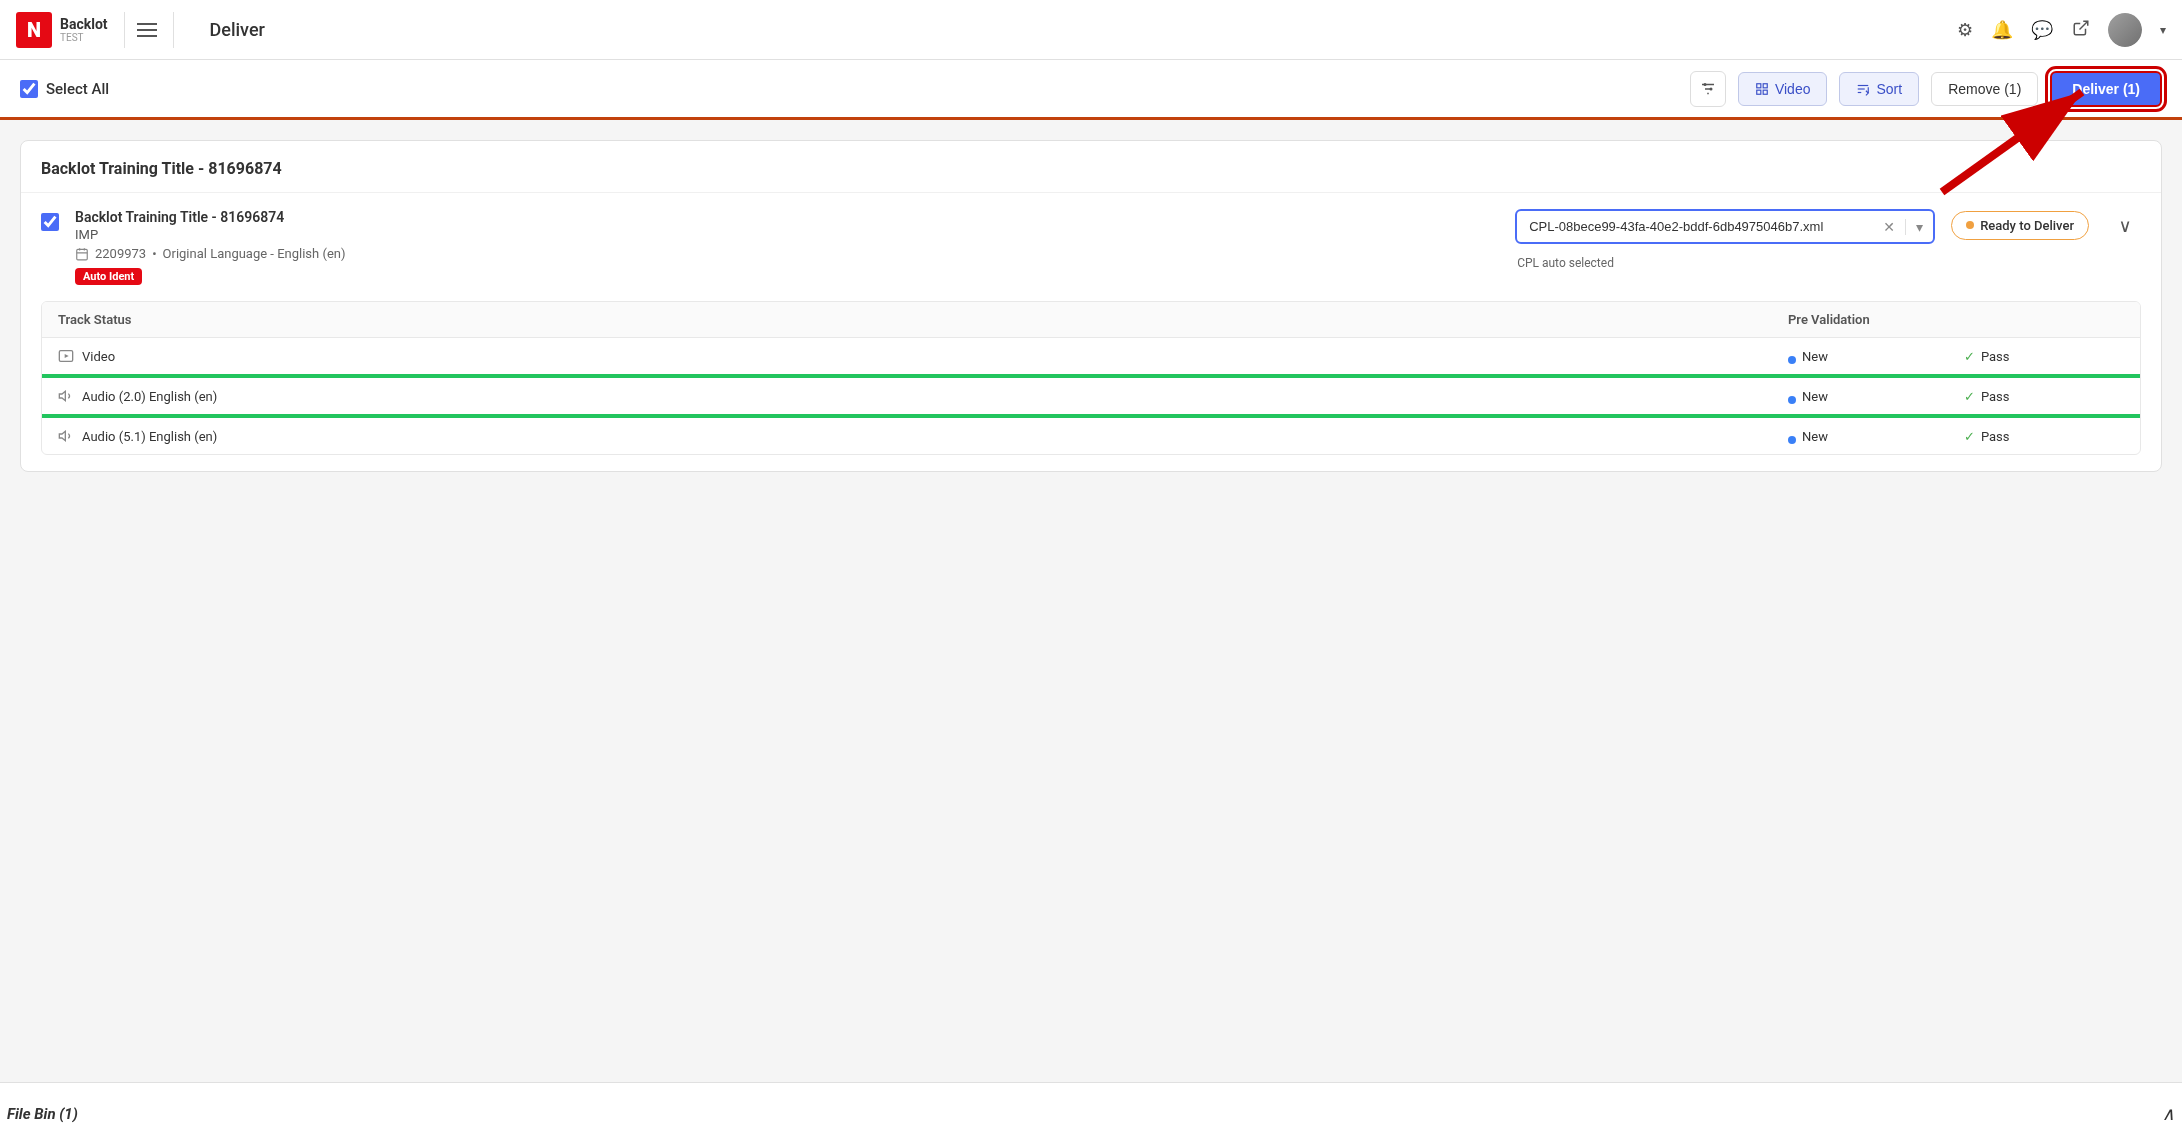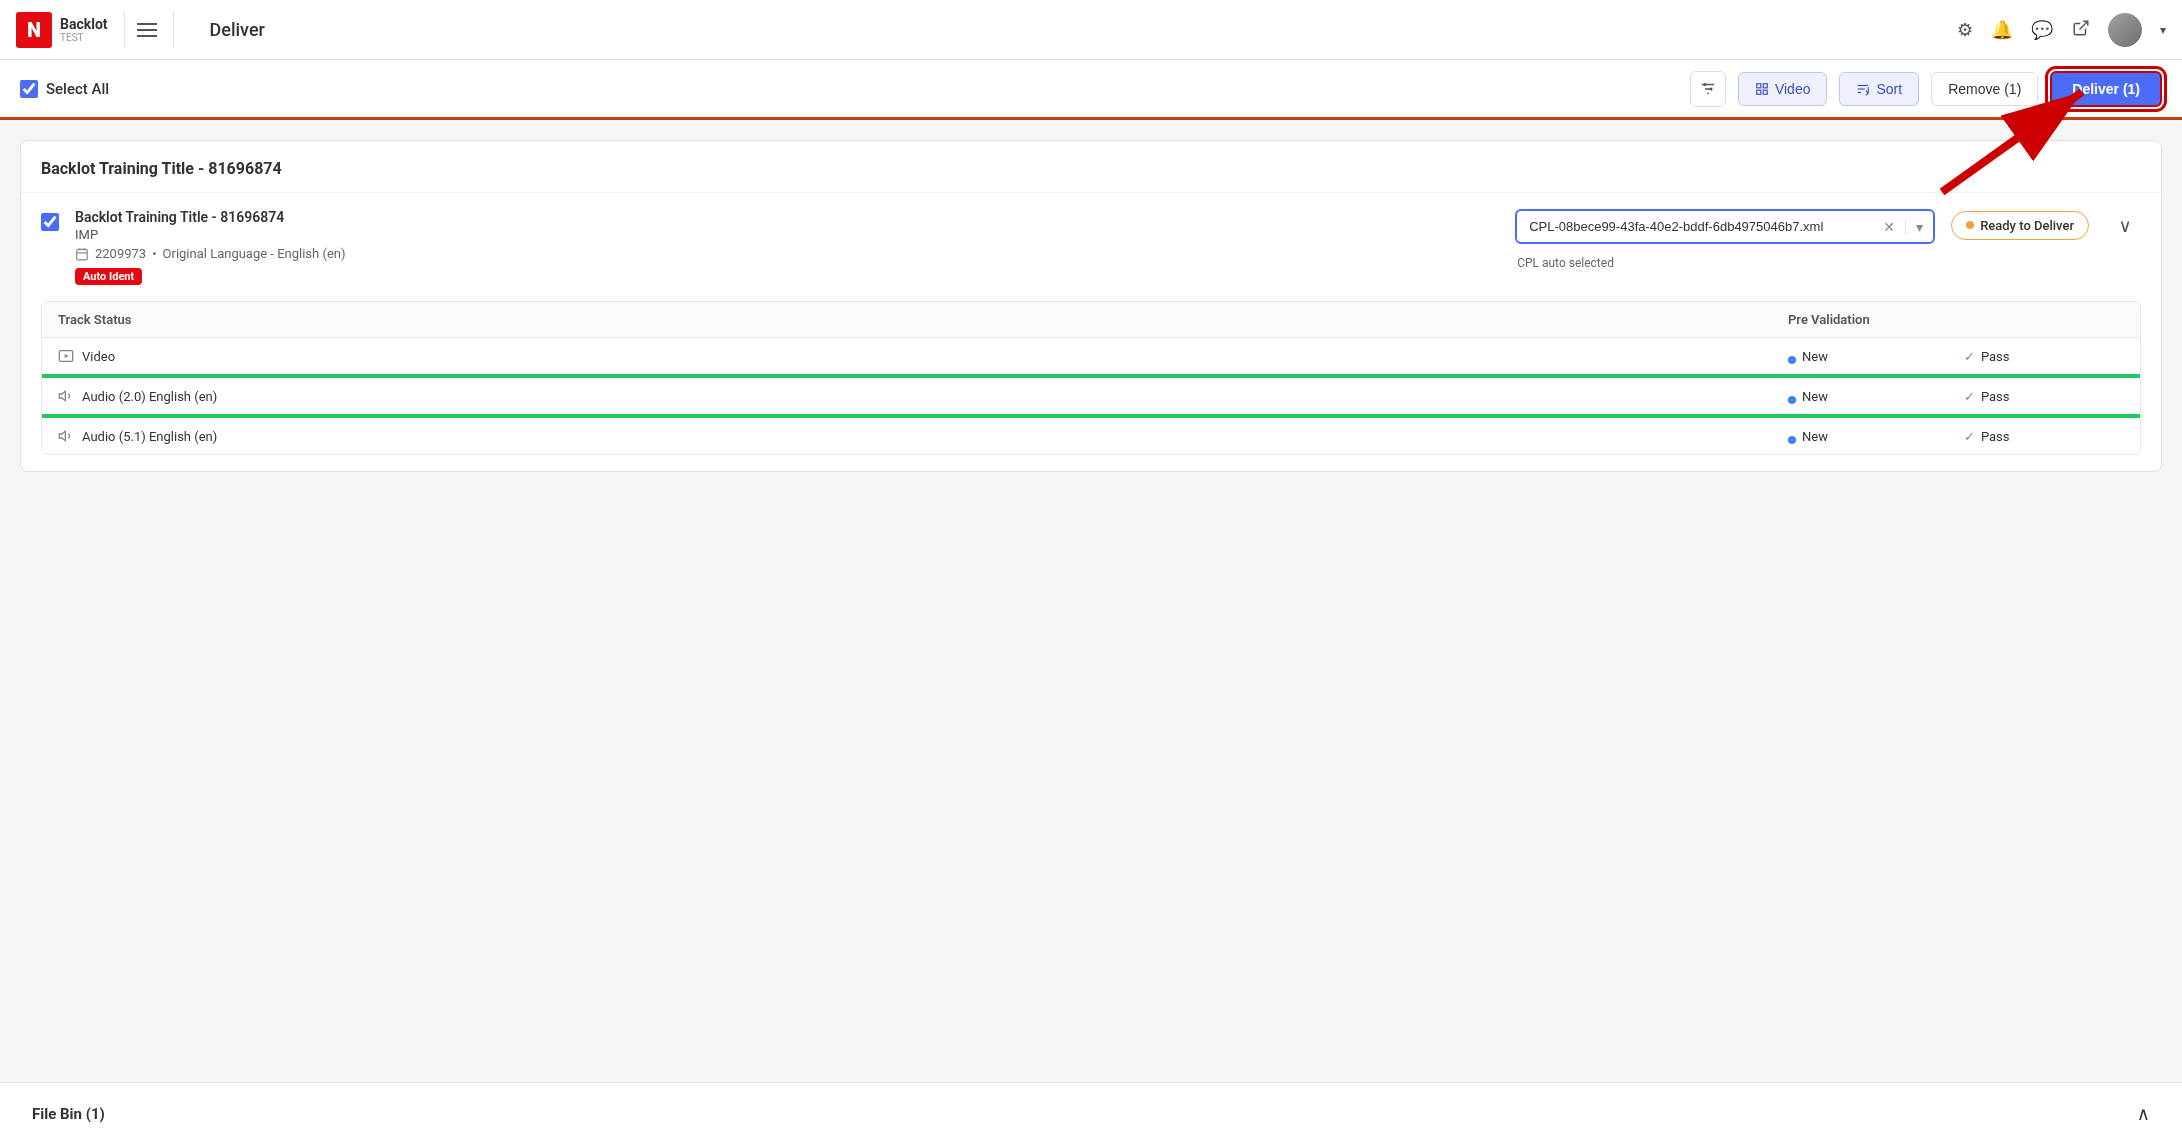--- a/index.html
+++ b/index.html
@@ -125,22 +125,23 @@
     .track-name { display: flex; align-items: center; gap: 8px; font-size: 13px; }
     .track-status { display: flex; align-items: flex-end; gap: 6px; font-size: 13px; }
     .track-dot { width: 8px; height: 8px; border-radius: 50%; background: #3a80f7; }
     .track-validation { display: flex; align-items: center; gap: 6px; font-size: 13px; color: #333; }
     .check-icon { color: #4caf50; font-size: 13px; }
 
     
     .file-bin {
       position: fixed; bottom: 0; left: 0; right: 0;
       background: #fff; border-top: 1px solid #e0e0e0;
-      padding: 20px 32px; display: flex; align-items: center;
+      padding: 20px 7px; display: flex; align-items: center;
       justify-content: space-between;
+      font-style: italic;
     }
     .file-bin-title { font-size: 15px; font-weight: 700; }
     .file-bin-chevron { font-size: 18px; cursor: pointer; color: #333; }
 
     .relative-wrapper { position: relative; }
   </style>
 </head>
 <body>
 
 <div class="relative-wrapper">

